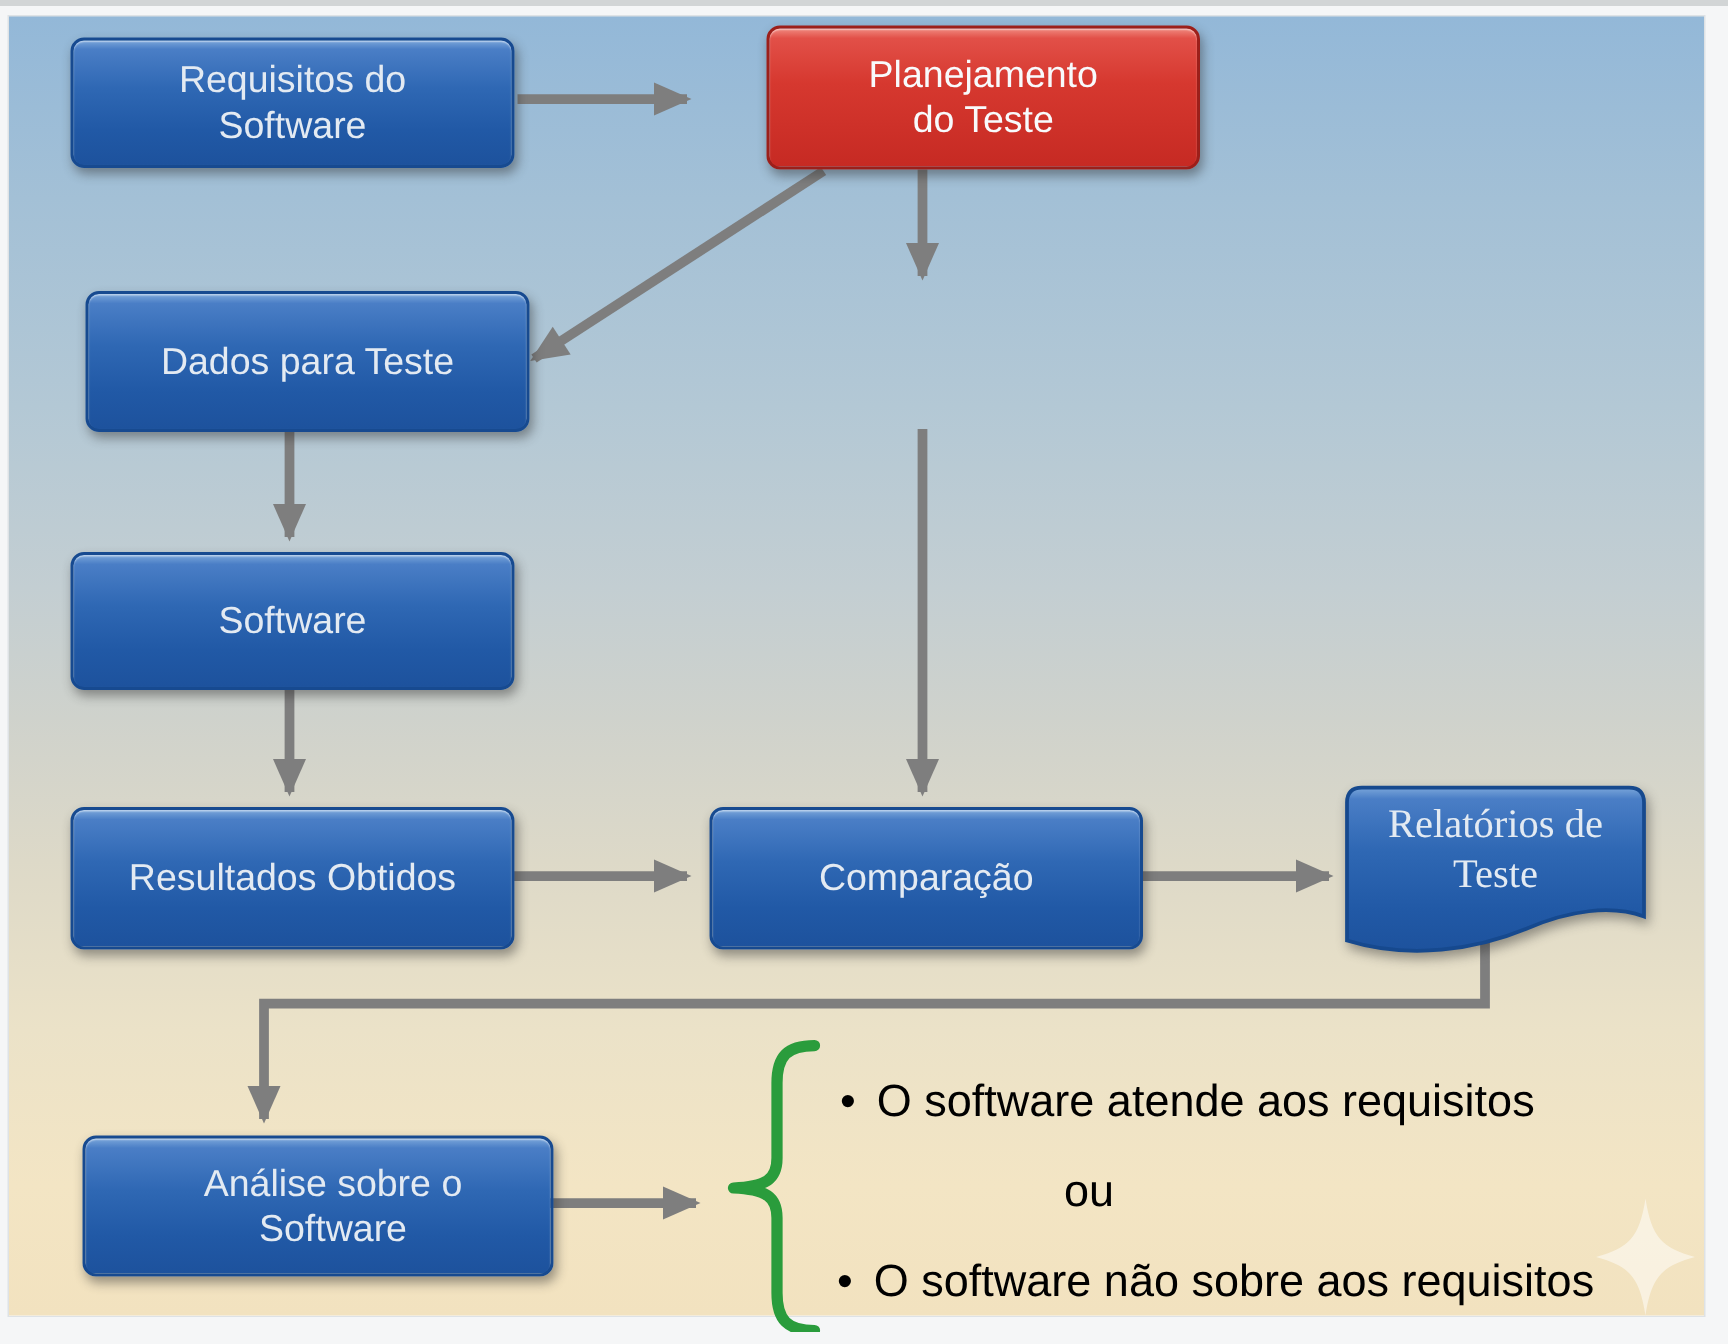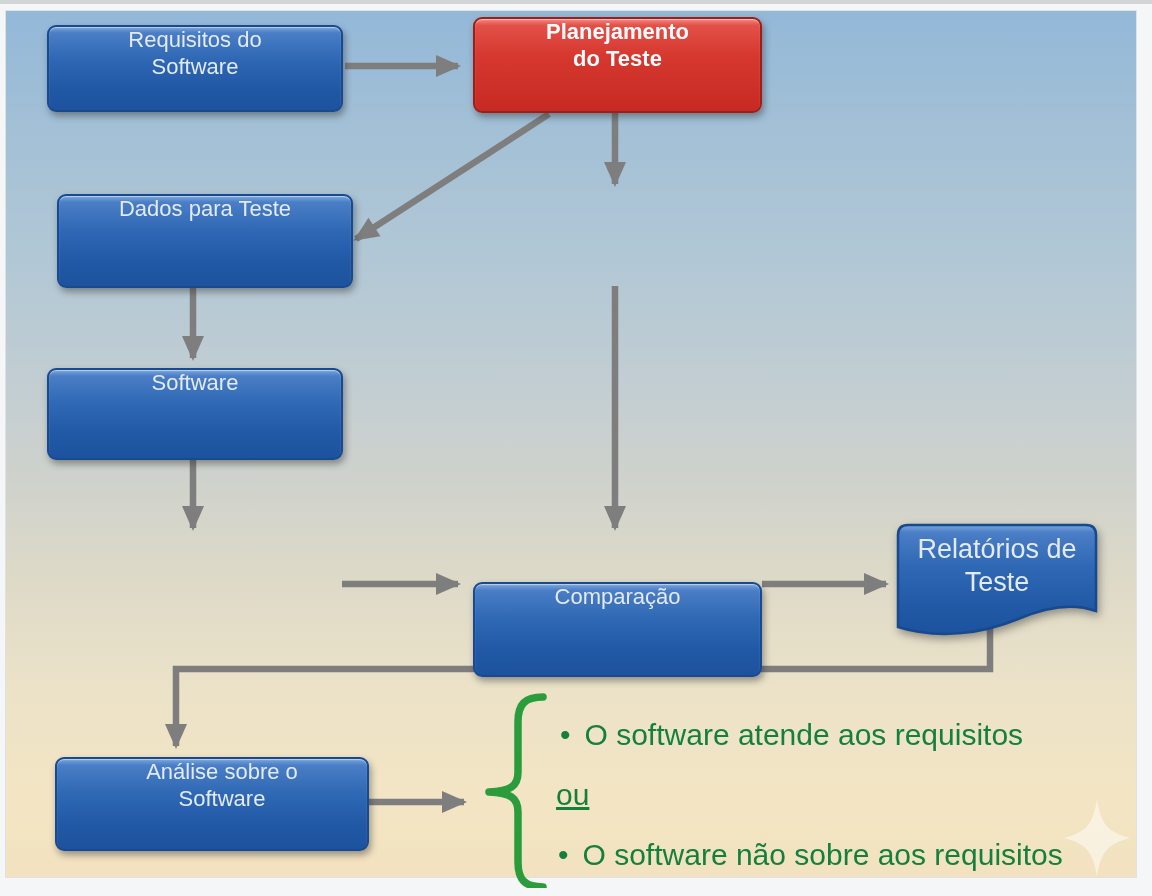--- a/index.html
+++ b/index.html
@@ -11,41 +11,41 @@
   .top-strip{position:absolute;left:0;top:0;width:1152px;height:4px;background:#d2d5d6;}
   .slide{
     position:absolute;left:6px;top:11px;width:1130px;height:866px;
     background:linear-gradient(180deg,
       #93b8d8 0%, #a3c0d6 14%, #b3c8d5 30%, #c3ced2 44%,
       #cfd2cc 54%, #ddd9c8 65%, #ebe2c8 78%, #f3e5c4 90%, #f2e2bf 100%);
     box-shadow:0 0 0 1px rgba(180,190,195,0.35);
   }
   svg.connectors{position:absolute;left:0;top:0;width:1152px;height:896px;pointer-events:none;}
   .node{
-    position:absolute;display:flex;justify-content:center;
+    position:absolute;display:flex;align-items:center;justify-content:center;
     text-align:center;border-radius:9px;border:2px solid #174a90;
     background:linear-gradient(180deg,#7aa6da 0%,#4a7ec6 7%,#2f68b4 38%,#2159a6 72%,#1d529d 100%);
-    color:#e3eaf2;font-size:22px;line-height:1.22;
+    color:#e3eaf2;font-size:25px;line-height:1.22;
     box-shadow:2px 4px 7px rgba(45,45,45,0.45), inset 0 1px 1px rgba(255,255,255,0.5);
   }
   .node.red{
     background:linear-gradient(180deg,#f0897f 0%,#e25048 7%,#d6382f 40%,#c62a23 100%);
-    border-color:#9c1f1a;color:#f8fafc;font-weight:bold;
+    border-color:#9c1f1a;color:#f8fafc;font-weight:normal;margin-left:38px;
   }
   .box-label{white-space:pre-line;padding:0 8px;}
   .doc-shape{position:absolute;filter:drop-shadow(2px 4px 4px rgba(45,45,45,0.45));}
   .doc-label{
     position:absolute;display:flex;align-items:center;justify-content:center;
-    text-align:center;color:#e3eaf2;font-size:27px;line-height:1.22;
+    text-align:center;color:#e3eaf2;font-size:27px;line-height:1.22;font-family:Liberation Serif, serif;
   }
   .bullet-line{
-    position:absolute;font-size:30px;line-height:38px;color:#15803d;white-space:nowrap;
+    position:absolute;font-size:30px;line-height:38px;color:#000000;white-space:nowrap;
   }
   .bullet{margin-right:14px;}
-  .ou-line{text-align:left;text-decoration:underline;}
+  .ou-line{text-align:center;}
   .brace-svg,.sparkle-svg{position:absolute;pointer-events:none;}
 </style>
 </head>
 <body>
 
 <div class="stage">
   <div class="slide"></div>
   <div class="top-strip"></div>
 
   <svg class="connectors" viewBox="0 0 1152 896">
@@ -87,22 +87,25 @@
 
   <div class="node" style="left:47px;top:194px;width:292px;height:90px;margin-left:10px;">
     <span class="box-label">Dados para Teste</span>
   </div>
 
 
   <div class="node" style="left:47px;top:368px;width:292px;height:88px;">
     <span class="box-label">Software</span>
   </div>
 
+  <div class="node" style="left:47px;top:538px;width:292px;height:91px;">
+    <span class="box-label">Resultados Obtidos</span>
+  </div>
 
-  <div class="node" style="left:473px;top:538px;width:285px;height:91px;margin-top:44px;">
+  <div class="node" style="left:473px;top:538px;width:285px;height:91px;">
     <span class="box-label">Comparação</span>
   </div>
 
   <svg class="doc-shape" style="left:896px;top:523px;" width="202" height="124" viewBox="0 0 202 124">
     <path d="M12,2 L190,2 Q200,2 200,12 L200,88 C178,80 150,84 122,96 C88,110 44,117 2,104 L2,12 Q2,2 12,2 Z" fill="url(#bluegrad)" stroke="#16498e" stroke-width="2.5"></path>
   </svg>
   <div class="doc-label" style="left:896px;top:531px;width:202px;height:70px;">
     <span class="box-label">Relatórios de
 Teste</span>
   </div>

